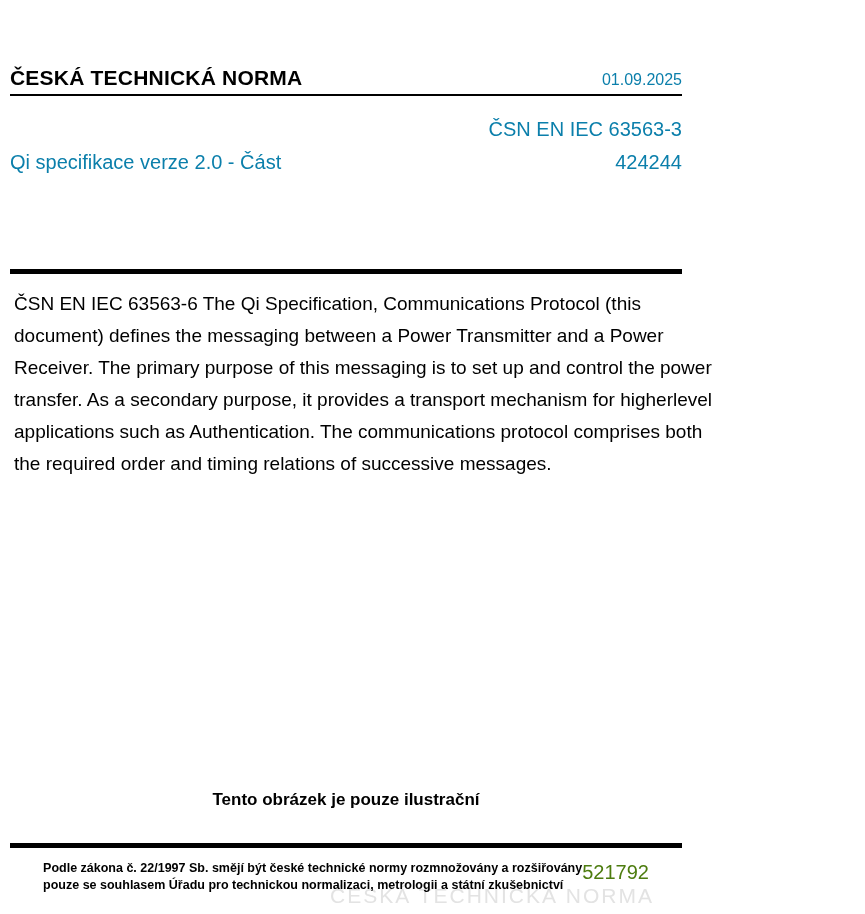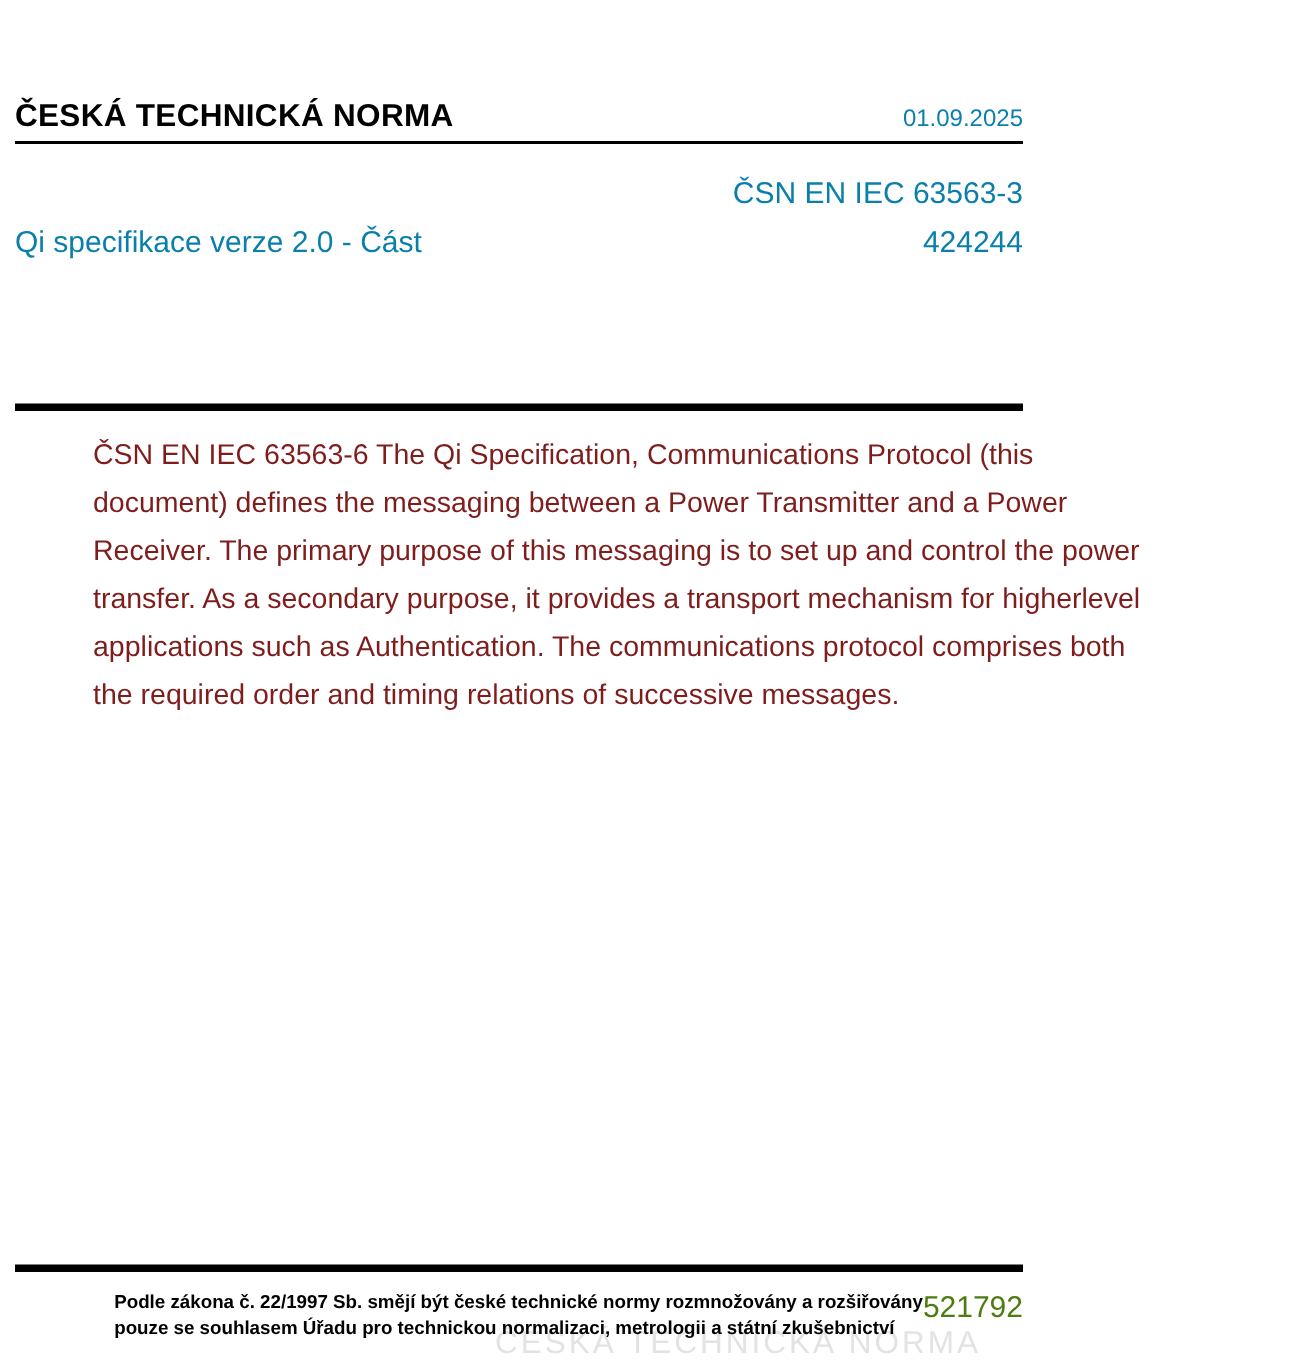--- a/index.html
+++ b/index.html
@@ -85,22 +85,21 @@
   }
 
   
   .abstract {
     position: absolute;
     left: 14px;
     top: 288px;
     width: 700px;
     font-size: 19px;
     line-height: 32px;
-    color: #7f1d1d;
-    margin-left: 48px;
+    color: #000000;
   }
 
   
   .illus-note {
     position: absolute;
     left: 0;
     right: 0;
     top: 790px;
     text-align: center;
     font-size: 17px;
@@ -108,21 +107,21 @@
     color: #000000;
   }
 
   
   .footer {
     position: absolute;
     left: 10px;
     right: 10px;
     top: 860px;
     display: flex;
-    justify-content: flex-end;
+    justify-content: center;
     align-items: flex-start;
   }
   .footer-legal {
     font-size: 12.5px;
     font-weight: bold;
     line-height: 17px;
     color: #000000;
     max-width: 620px;
   }
   .footer-code {
@@ -162,20 +161,21 @@
     <div class="title-right">
       <div>ČSN EN IEC 63563-3</div>
       <div>424244</div>
     </div>
   </div>
 
   <div class="rule-thick" style="top: 269px;"></div>
 
   <div class="abstract">ČSN EN IEC 63563-6 The Qi Specification, Communications Protocol (this document) defines the messaging between a Power Transmitter and a Power Receiver. The primary purpose of this messaging is to set up and control the power transfer. As a secondary purpose, it provides a transport mechanism for higherlevel applications such as Authentication. The communications protocol comprises both the required order and timing relations of successive messages.</div>
 
+  <div class="illus-note">Tento obrázek je pouze ilustrační</div>
 
   <div class="rule-thick" style="top: 843px;"></div>
 
   <div class="ghost">ČESKÁ TECHNICKÁ NORMA</div>
 
   <div class="footer">
     <div class="footer-legal">
       <div>Podle zákona č. 22/1997 Sb. smějí být české technické normy rozmnožovány a rozšiřovány</div>
       <div>pouze se souhlasem Úřadu pro technickou normalizaci, metrologii a státní zkušebnictví</div>
     </div>

